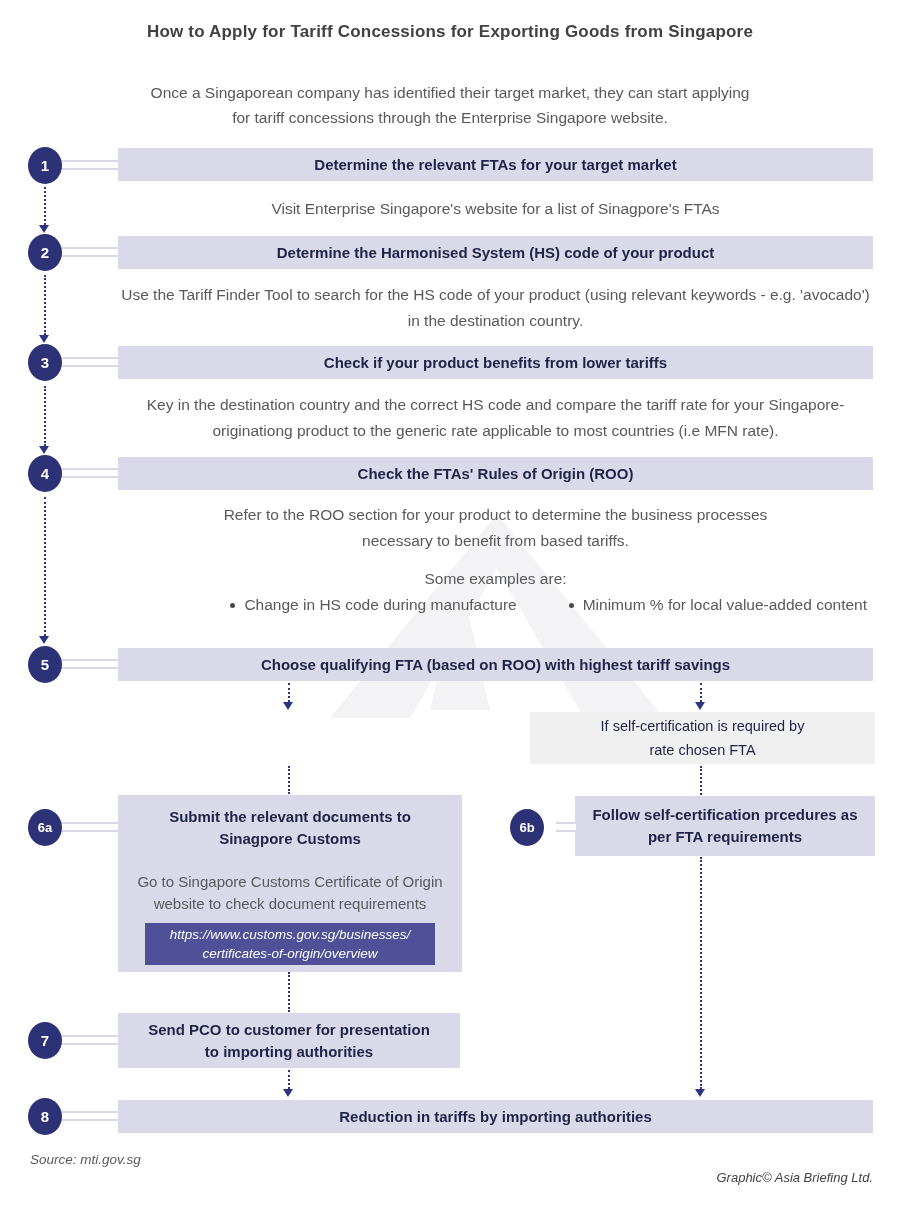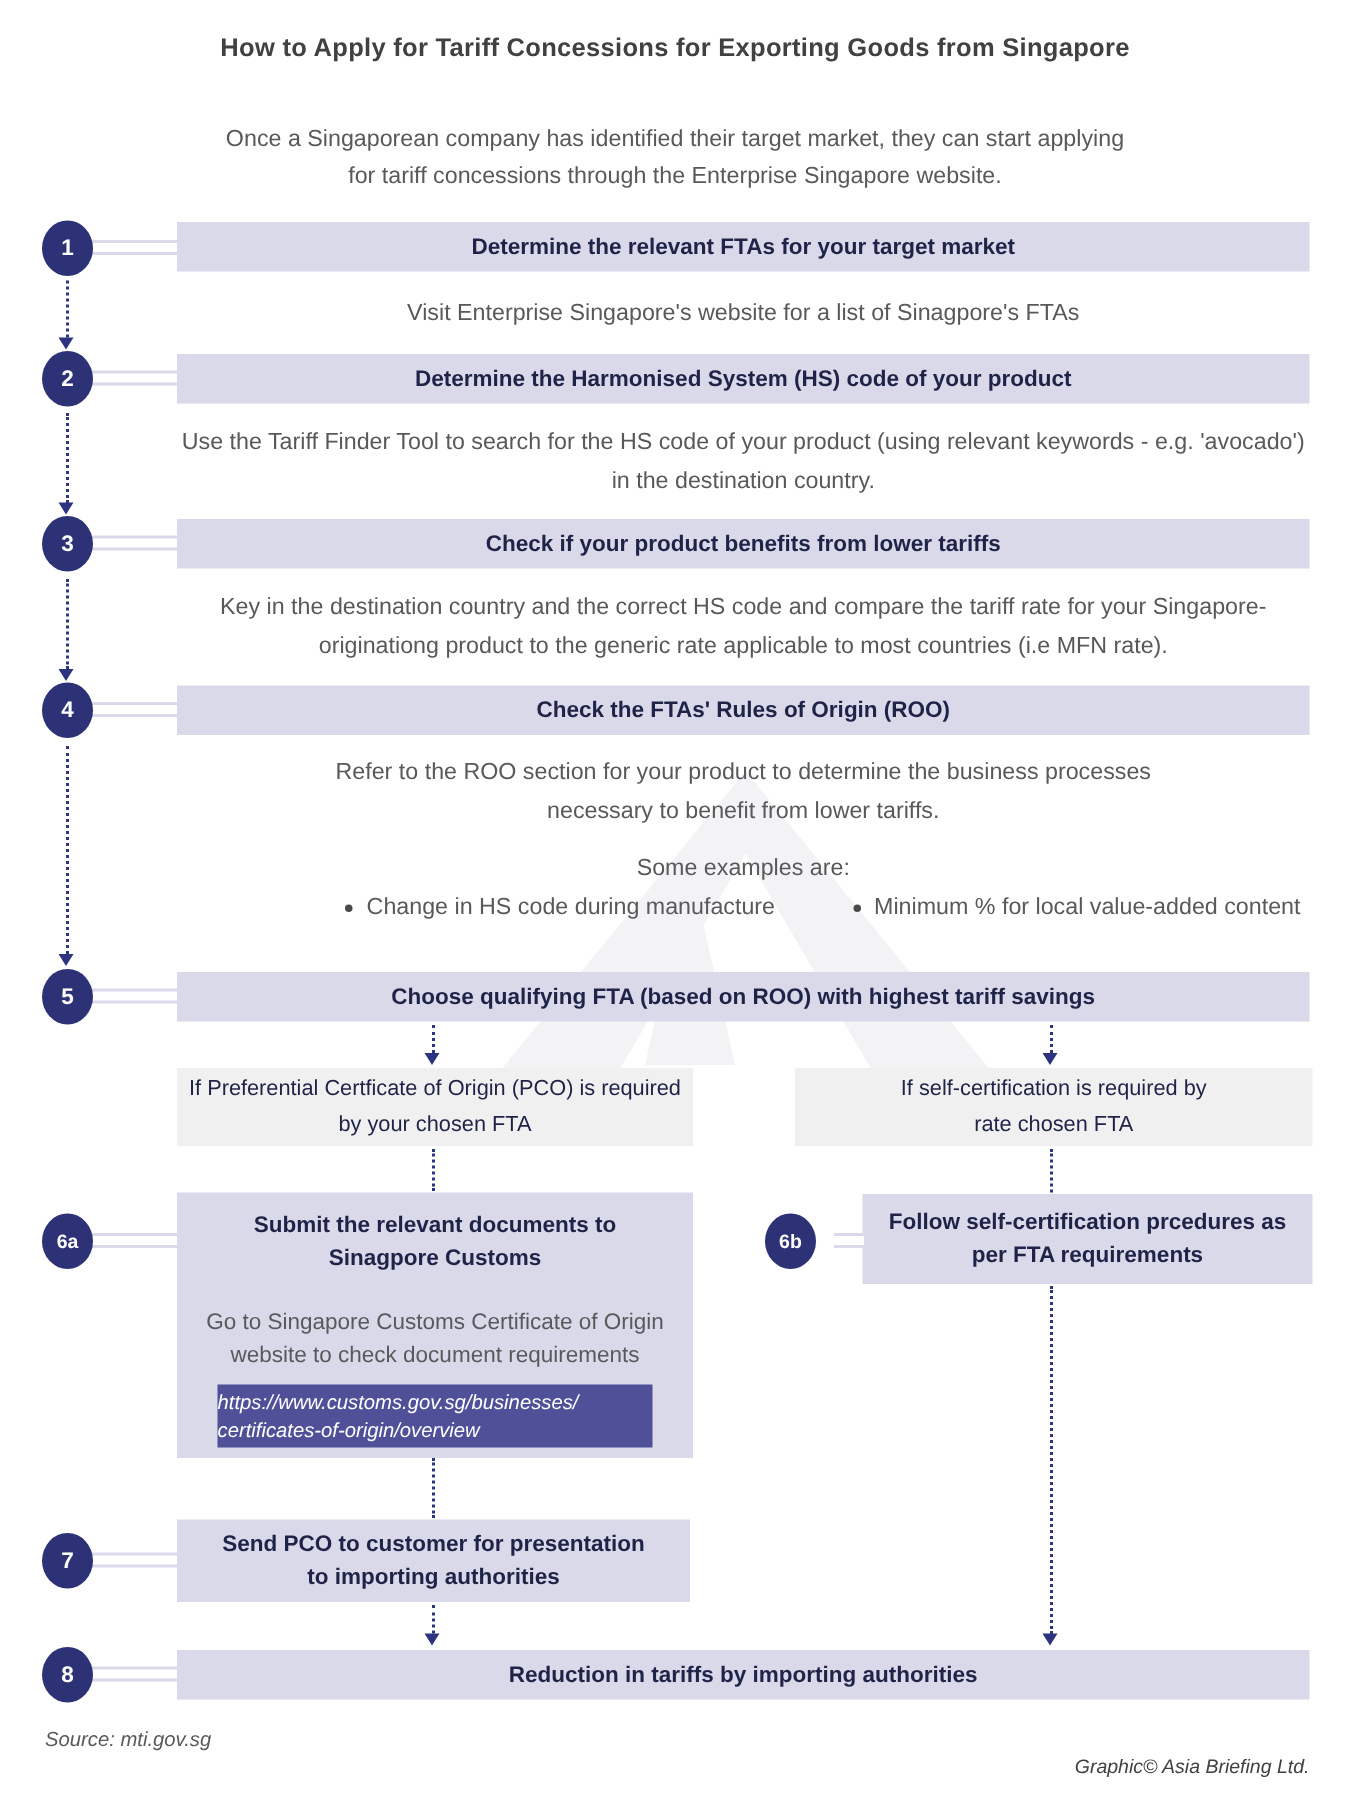--- a/index.html
+++ b/index.html
@@ -47,21 +47,21 @@
     color:var(--heading-text);font-size:14.5px;line-height:24px;z-index:1;text-align:center;}
 
   .pbox{position:absolute;background:var(--step-bar);z-index:1;text-align:center;
     color:var(--heading-text);font-size:15px;}
   .pbox .hline{line-height:22px;font-weight:600;}
   .pbox .gline{line-height:22px;color:var(--body-text);font-size:15px;font-weight:400;}
   .box6a-heading{position:absolute;left:0;right:0;top:11px;}
   .box6a-desc{position:absolute;left:0;right:0;top:76px;}
   .link-btn{position:absolute;left:27px;top:128px;width:290px;height:42px;
     background:var(--link-button);color:#fff;font-style:italic;font-size:13.5px;
-    line-height:19px;display:flex;flex-direction:column;align-items:flex-start;
+    line-height:19px;display:flex;flex-direction:column;align-items:center;
     justify-content:center;cursor:pointer;}
   .box6b{left:575px;width:300px;top:796px;height:60px;display:flex;flex-direction:column;
     align-items:center;justify-content:center;}
   .box7{left:118px;width:342px;top:1013px;height:55px;display:flex;flex-direction:column;
     align-items:center;justify-content:center;}
 
   .source{position:absolute;left:30px;top:1152px;font-style:italic;font-size:13.5px;
     color:var(--body-text);z-index:1;}
   .credit{position:absolute;right:27px;top:1170px;font-style:italic;font-size:13px;
     color:#414042;z-index:1;}
@@ -108,21 +108,21 @@
   </div>
 
   <div class="varrow" style="left:44px;top:386px;height:60px;"></div>
   <div class="ahead" style="left:39px;top:446px;"></div>
 
   <div class="badge" style="left:28px;top:455px;">4</div>
   <div class="conn" style="left:58px;top:468px;width:60px;"></div>
   <div class="bar" style="top:457px;">Check the FTAs' Rules of Origin (ROO)</div>
   <div class="desc" style="top:502px;">
     <div>Refer to the ROO section for your product to determine the business processes</div>
-    <div>necessary to benefit from lower tariffs.</div>
+    <div>necessary to benefit from based tariffs.</div>
   </div>
   <div class="desc" style="top:566px;">Some examples are:</div>
   <div class="examples-row" style="top:596px;">
     <div class="example-item">
       <span class="dot"></span>
       <span>Change in HS code during manufacture</span>
     </div>
     <div class="example-item">
       <span class="dot"></span>
       <span>Minimum % for local value-added content</span>
@@ -134,24 +134,20 @@
 
   <div class="badge" style="left:28px;top:646px;">5</div>
   <div class="conn" style="left:58px;top:659px;width:60px;"></div>
   <div class="bar" style="top:648px;">Choose qualifying FTA (based on ROO) with highest tariff savings</div>
 
   <div class="varrow" style="left:288px;top:683px;height:19px;"></div>
   <div class="ahead" style="left:283px;top:702px;"></div>
   <div class="varrow" style="left:700px;top:683px;height:19px;"></div>
   <div class="ahead" style="left:695px;top:702px;"></div>
 
-  <div class="cond" style="left:118px;width:344px;">
-    <div>If Preferential Certficate of Origin (PCO) is required</div>
-    <div>by your chosen FTA</div>
-  </div>
   <div class="cond" style="left:530px;width:345px;">
     <div>If self-certification is required by</div>
     <div>rate chosen FTA</div>
   </div>
 
   <div class="varrow" style="left:288px;top:766px;height:28px;"></div>
   <div class="varrow" style="left:700px;top:766px;height:29px;"></div>
 
   <div class="badge small" style="left:28px;top:809px;">6a</div>
   <div class="conn" style="left:58px;top:822px;width:60px;"></div>

